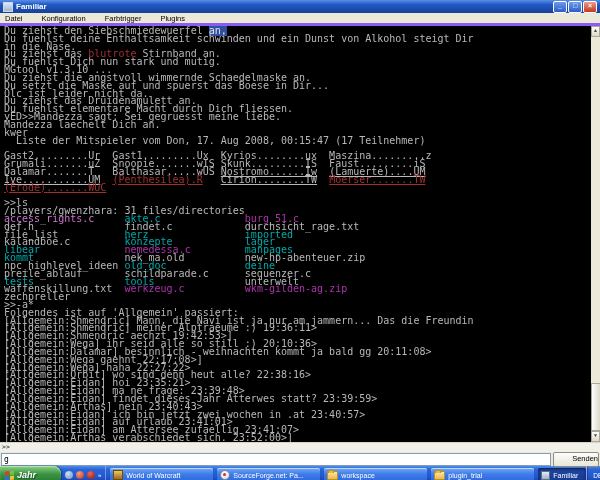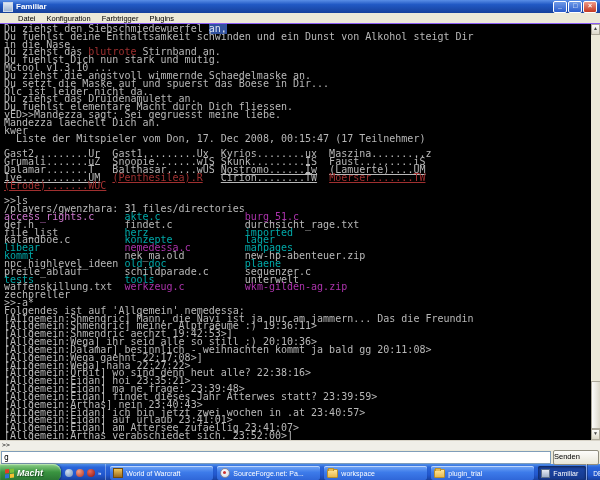--- a/index.html
+++ b/index.html
@@ -7,22 +7,22 @@
 
   
   .titlebar{height:13px;background:linear-gradient(180deg,#5a8ee6 0%,#2159c4 35%,#16409b 100%);
     display:flex;align-items:center;padding:0 3px;color:#fff;font-size:8px;font-weight:bold;}
   .title-icon{width:8px;height:8px;background:linear-gradient(#dfe7f2,#9fb6d4);border:1px solid #head;
     border:1px solid #cdd9ea;margin-right:3px;flex:none;}
   .titlebar .spacer{flex:1;}
   .wbtn{width:12px;height:10px;margin-left:1px;border:1px solid #fff;border-radius:2px;
     background:linear-gradient(#6f9ae8,#2a5ccc);color:#fff;font-size:7px;line-height:8px;text-align:center;flex:none;}
   .wbtn.close{background:linear-gradient(#ee9a8a,#c3371f);}
-  .menubar{height:10px;background:#ece9d8;border-bottom:1px solid #8b5cf6;display:flex;gap:11px;
-    padding:0 18px;font-size:7.5px;align-items:center;color:#000;}
+  .menubar{height:10px;background:#ece9d8;border-bottom:3px solid #8b5cf6;display:flex;gap:19px;
+    padding:0 5px;font-size:7.5px;align-items:center;color:#000;}
 
   
   .termwrap{display:flex;height:416px;background:#000;}
   .terminal{flex:1;overflow:hidden;padding:1px 0 0 4px;font-family:"DejaVu Sans Mono",monospace;
     font-size:10px;line-height:7.83px;color:#b8b8b8;}
   .tline{white-space:pre;height:7.83px;}
   .red{color:#a03030;}
   .u{text-decoration:underline;}
   .ured{color:#a03030;text-decoration:underline;text-align:center;}
   .cyan{color:#00a8a8;}
@@ -37,21 +37,21 @@
   .sb-thumb{position:absolute;bottom:0;left:0;width:100%;height:46px;
     background:linear-gradient(90deg,#fdfdfb,#d8d4c4);border:1px solid #aca899;}
 
   
   .promptline{height:9px;background:#f0efe8;border-top:1px solid #d8d4c8;font-family:"DejaVu Sans Mono",monospace;
     font-size:6.5px;line-height:9px;color:#000;padding-left:2px;}
   .inputrow{height:14px;display:flex;align-items:center;background:#ece9d8;gap:2px;padding:0 1px;}
   .cmdinput{flex:1;height:11px;border:1px solid #7f9db9;background:#fff;font-family:"DejaVu Sans Mono",monospace;
     font-size:8px;padding:0 2px;color:#000;}
   .sendbtn{width:44px;height:13px;background:linear-gradient(#fdfdfb,#e8e6d8);border:1px solid #8f8d7f;
-    border-radius:2px;font-size:7.5px;line-height:11px;text-align:left;color:#000;font-family:"Liberation Sans",sans-serif;}
+    border-radius:2px;font-size:7.5px;line-height:11px;text-align:right;color:#000;font-family:"Liberation Sans",sans-serif;}
 
   
   .taskbar{height:18px;display:flex;align-items:center;
     background:linear-gradient(180deg,#4f8ee8 0%,#2a65d9 18%,#2157ce 60%,#15398f 100%);}
   .startbtn{height:18px;width:56px;flex:none;display:flex;align-items:center;gap:3px;padding-left:5px;
     background:linear-gradient(180deg,#8ed18a 0%,#3a9440 45%,#277031 100%);
     border-radius:0 8px 8px 0;box-shadow:inset 0 1px 1px #b8e4b2, 1px 0 2px rgba(0,0,0,.4);
     color:#fff;font-weight:bold;font-style:italic;font-size:9px;text-shadow:1px 1px 1px #1c4f22;}
   .flag{width:9px;height:9px;display:grid;grid-template:1fr 1fr / 1fr 1fr;gap:1px;transform:skewY(-6deg);flex:none;}
   .flag i{display:block;}
@@ -113,43 +113,43 @@
         <div class="tline"><span>Du fuehlst Dich nun stark und mutig.</span></div>
         <div class="tline"><span>MGtool v1.3.10 ...</span></div>
         <div class="tline"><span>Du ziehst die angstvoll wimmernde Schaedelmaske an.</span></div>
         <div class="tline"><span>Du setzt die Maske auf und spuerst das Boese in Dir...</span></div>
         <div class="tline"><span>Olc ist leider nicht da.</span></div>
         <div class="tline"><span>Du ziehst das Druidenamulett an.</span></div>
         <div class="tline"><span>Du fuehlst elementare Macht durch Dich fliessen.</span></div>
         <div class="tline"><span>yED&gt;&gt;Mandezza sagt: Sei gegruesst meine liebe.</span></div>
         <div class="tline"><span>Mandezza laechelt Dich an.</span></div>
         <div class="tline"><span>kwer</span></div>
-        <div class="tline"><span>  Liste der Mitspieler vom Don, 17. Dec 2008, 00:15:47 (17 Teilnehmer)</span></div>
+        <div class="tline"><span>  Liste der Mitspieler vom Don, 17. Aug 2008, 00:15:47 (17 Teilnehmer)</span></div>
         <div class="tline">&nbsp;</div>
         <div class="tline"><span>Gast2.........Ur  Gast1.........Ux  Kyrios........ux  Maszina.........z</span></div>
         <div class="tline"><span>Grumali.......uZ  Snoopie.......wIS Skunk.........IS  Faust.........iS</span></div>
         <div class="tline"><span>Dalamar.......T   Balthasar.....wUS </span><span class="u">Nostromo......Iw</span><span>  </span><span class="u">(Lamuerte)....UM</span></div>
         <div class="tline"><span class="u">Ive...........UM</span><span>  </span><span class="ured">(Penthesilea).R</span><span>   </span><span class="u">Cirion........TW</span><span>  </span><span class="ured">Moerser.......TW</span></div>
         <div class="tline"><span class="ured">(Erode).......WUC</span></div>
         <div class="tline">&nbsp;</div>
         <div class="tline"><span>&gt;&gt;ls</span></div>
         <div class="tline"><span>/players/gwenzhara: 31 files/directories</span></div>
         <div class="tline"><span class="pink">access_rights.c     </span><span class="cyan">akte.c              </span><span class="mag">burg_51.c</span></div>
         <div class="tline"><span>def.h               findet.c            durchsicht_rage.txt</span></div>
         <div class="tline"><span>file_list           </span><span class="cyan">herz                </span><span class="cyan">imported</span></div>
         <div class="tline"><span>kalandboe.c         </span><span class="cyan">konzepte            </span><span class="cyan">lager</span></div>
         <div class="tline"><span class="cyan">libear              </span><span class="mag">nemedessa.c         </span><span class="cyan">manpages</span></div>
         <div class="tline"><span class="cyan">kommt               </span><span>nek_ma.old          new-hp-abenteuer.zip</span></div>
-        <div class="tline"><span>npc_highlevel_ideen </span><span class="cyan">old_doc             </span><span class="cyan">plaene</span></div>
+        <div class="tline"><span>npc_highlevel_ideen </span><span class="cyan">old_doc             </span><span class="cyan">deine</span></div>
         <div class="tline"><span>preile_ablauf       schildparade.c      sequenzer.c</span></div>
         <div class="tline"><span class="cyan">tests               </span><span class="cyan">tools               </span><span>unterwelt</span></div>
         <div class="tline"><span>waffenskillung.txt  </span><span class="mag">werkzeug.c          </span><span class="mag">wkm-gilden-ag.zip</span></div>
         <div class="tline"><span>zechpreller</span></div>
         <div class="tline"><span>&gt;&gt;-a*</span></div>
-        <div class="tline"><span>Folgendes ist auf 'Allgemein' nemedessa:</span></div>
+        <div class="tline"><span>Folgendes ist auf 'Allgemein' passiert:</span></div>
         <div class="tline"><span>[Allgemein:Shmendric] Mann, die Navi ist ja nur am jammern... Das die Freundin</span></div>
         <div class="tline"><span>[Allgemein:Shmendric] meiner Alptraeume :) 19:36:11&gt;</span></div>
         <div class="tline"><span>[Allgemein:Shmendric aechzt 19:42:53&gt;]</span></div>
         <div class="tline"><span>[Allgemein:Wega] ihr seid alle so still :) 20:10:36&gt;</span></div>
         <div class="tline"><span>[Allgemein:Dalamar] besinnlich - weihnachten kommt ja bald gg 20:11:08&gt;</span></div>
         <div class="tline"><span>[Allgemein:Wega gaehnt 22:17:08&gt;]</span></div>
         <div class="tline"><span>[Allgemein:Wega] haha 22:27:22&gt;</span></div>
         <div class="tline"><span>[Allgemein:Orbit] wo sind denn heut alle? 22:38:16&gt;</span></div>
         <div class="tline"><span>[Allgemein:Eidan] hoi 23:35:21&gt;</span></div>
         <div class="tline"><span>[Allgemein:Eidan] ma ne frage: 23:39:48&gt;</span></div>
@@ -179,21 +179,21 @@
 </div>
 
 <div class="taskbar">
   <div class="startbtn">
     <span class="flag">
         <i></i>
         <i></i>
         <i></i>
         <i></i>
       </span>
-    <span>Macht</span>
+    <span>Jahr</span>
   </div>
   <div class="quicklaunch">
     <span class="qlicon ql1"></span>
     <span class="qlicon ql2"></span>
     <span class="qlicon ql3"></span>
     <span class="qlmore">»</span>
   </div>
   <div class="taskbtn">
     <span class="ticon wowicon"></span>
     <span>World of Warcraft</span>

